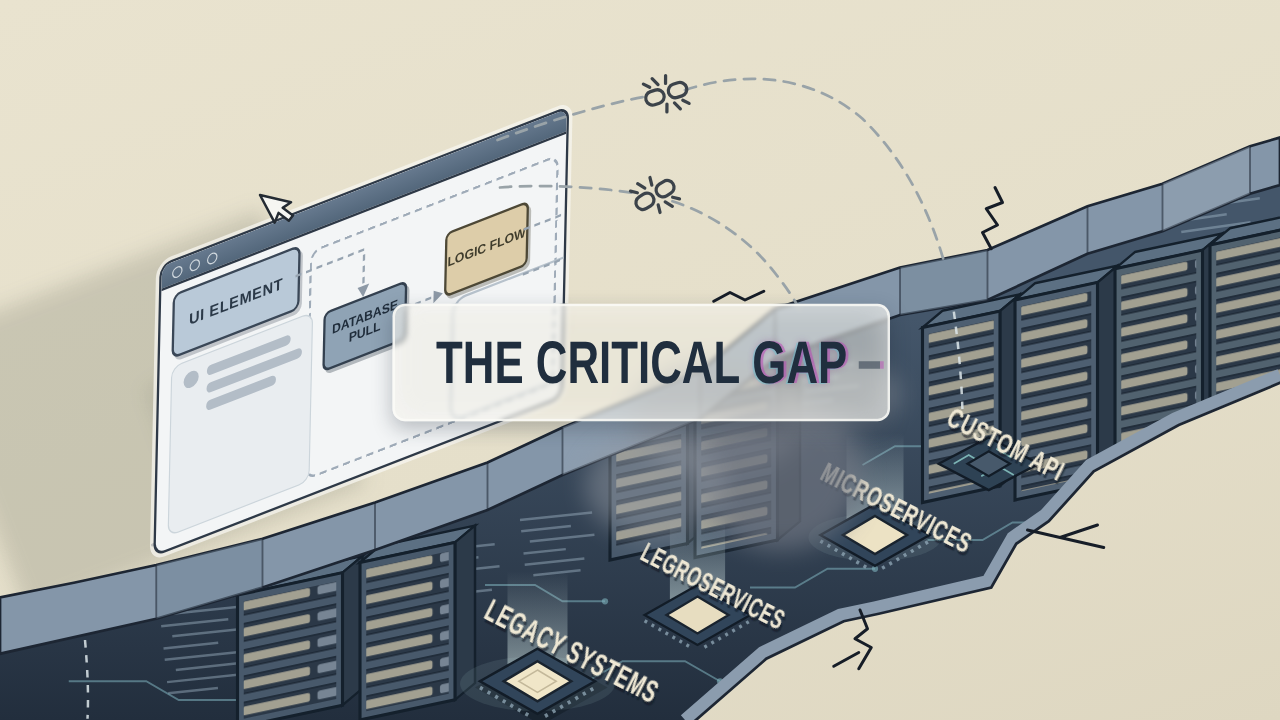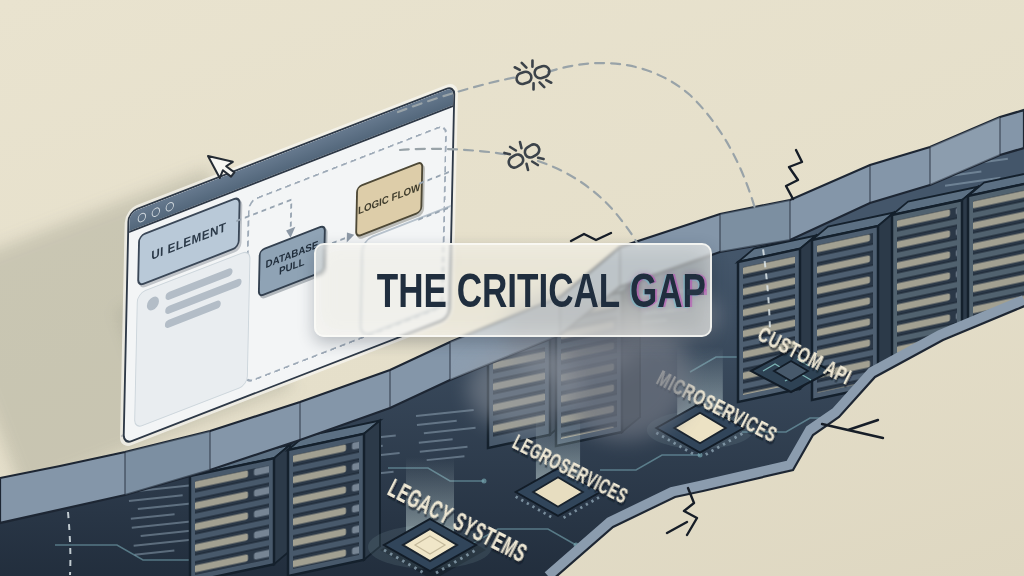--- a/index.html
+++ b/index.html
@@ -49,21 +49,21 @@
   .smoke{position:absolute;border-radius:50%;filter:blur(10px);}
   .sm1{left:505px;top:290px;width:140px;height:90px;background:#858b95;opacity:.6;}
   .sm2{left:560px;top:318px;width:130px;height:122px;background:#6f7581;opacity:.72;}
   .sm3{left:468px;top:348px;width:112px;height:82px;background:#9298a1;opacity:.5;}
   .sm4{left:618px;top:288px;width:102px;height:56px;background:#a3a8b0;opacity:.45;}
 
   
   #banner{position:absolute;left:314px;top:243px;width:394px;height:90px;border-radius:10px;
           background:rgba(237,235,226,.55);border:2px solid rgba(252,252,248,.85);
           box-shadow:0 6px 16px rgba(30,40,55,.28), inset 0 0 22px rgba(255,255,255,.4);
-          display:flex;align-items:center;justify-content:flex-start;backdrop-filter:blur(1.5px);}
+          display:flex;align-items:center;justify-content:center;backdrop-filter:blur(1.5px);}
   .banner-text{font-size:48px;font-weight:800;color:#202e3e;white-space:nowrap;
                transform:scaleX(.73);letter-spacing:0;}
   .glitch{text-shadow:3px 0 0 rgba(186,77,182,.55),-2px 1px 0 rgba(90,200,215,.4),0 0 7px rgba(120,40,130,.3);}
   .glitch-dash{position:absolute;left:371px;top:44px;width:17px;height:6px;background:rgba(46,59,74,.55);
                box-shadow:3px 0 0 rgba(186,77,182,.5);}
 
   
   .ink{stroke:#1d2633;}
   .chasmLabel{fill:#efe8d4;font-weight:bold;font-family:"Liberation Sans",sans-serif;letter-spacing:1px;}
   .codeLines{stroke:#a9bfcf;stroke-width:2;opacity:.42;fill:none;}

